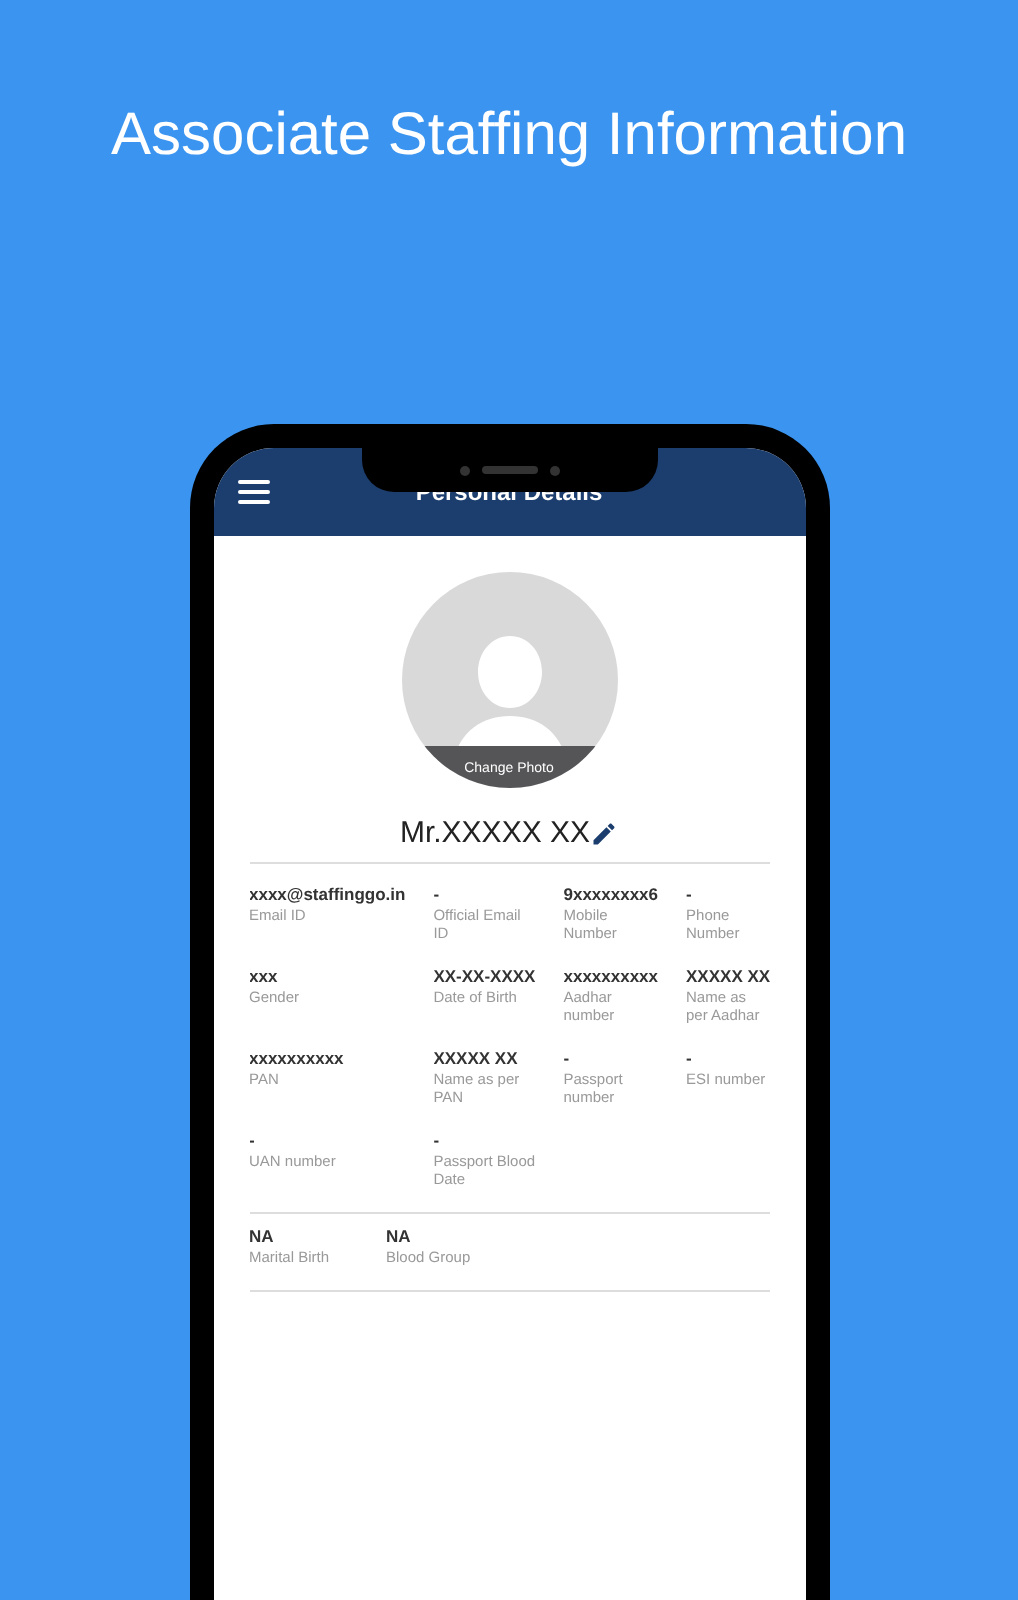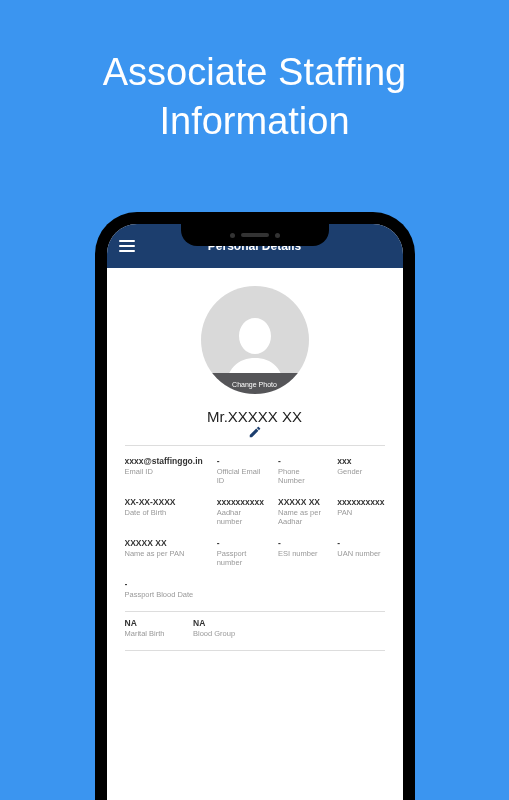--- a/index.html
+++ b/index.html
@@ -7,21 +7,21 @@
   width: 509px;
   height: 800px;
   background: #3b95f0;
   font-family: -apple-system, Arial, sans-serif;
   overflow: hidden;
   position: relative;
 }
 .page-title {
   color: #fff;
   text-align: center;
-  font-size: 38px;
+  font-size: 30px;
   font-weight: 400;
   padding: 48px 40px 0;
   line-height: 1.3;
 }
 .phone {
   position: absolute;
   left: 50%;
   transform: translateX(-50%);
   top: 212px;
   width: 320px;
@@ -127,21 +127,20 @@
 .content {
   padding: 14px 18px 0;
 }
 .name-row {
   display: flex;
   justify-content: center;
   align-items: center;
   padding-bottom: 6px;
   border-bottom: 1px solid #ddd;
   margin-bottom: 10px;
-  flex-direction: column;
 }
 .name {
   font-size: 15px;
   color: #222;
   font-weight: 400;
 }
 .edit-icon {
   width: 14px;
   height: 14px;
   cursor: pointer;
@@ -214,20 +213,24 @@
       <div class="grid">
         <div class="field">
           <div class="field-value">xxxx@staffinggo.in</div>
           <div class="field-label">Email ID</div>
         </div>
         <div class="field">
           <div class="field-value">-</div>
           <div class="field-label">Official Email ID</div>
         </div>
         <div class="field">
+          <div class="field-value">9xxxxxxxx6</div>
+          <div class="field-label">Mobile Number</div>
+        </div>
+        <div class="field">
           <div class="field-value">-</div>
           <div class="field-label">Phone Number</div>
         </div>
         <div class="field">
           <div class="field-value">xxx</div>
           <div class="field-label">Gender</div>
         </div>
         <div class="field">
           <div class="field-value">XX-XX-XXXX</div>
           <div class="field-label">Date of Birth</div>

